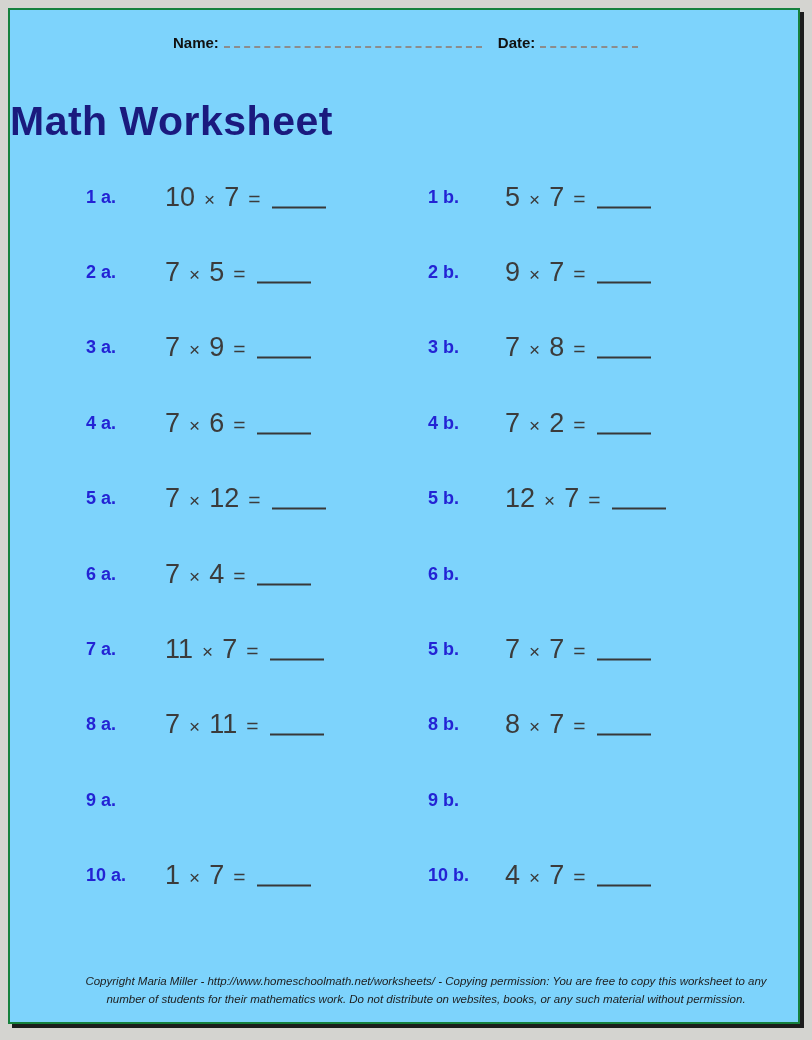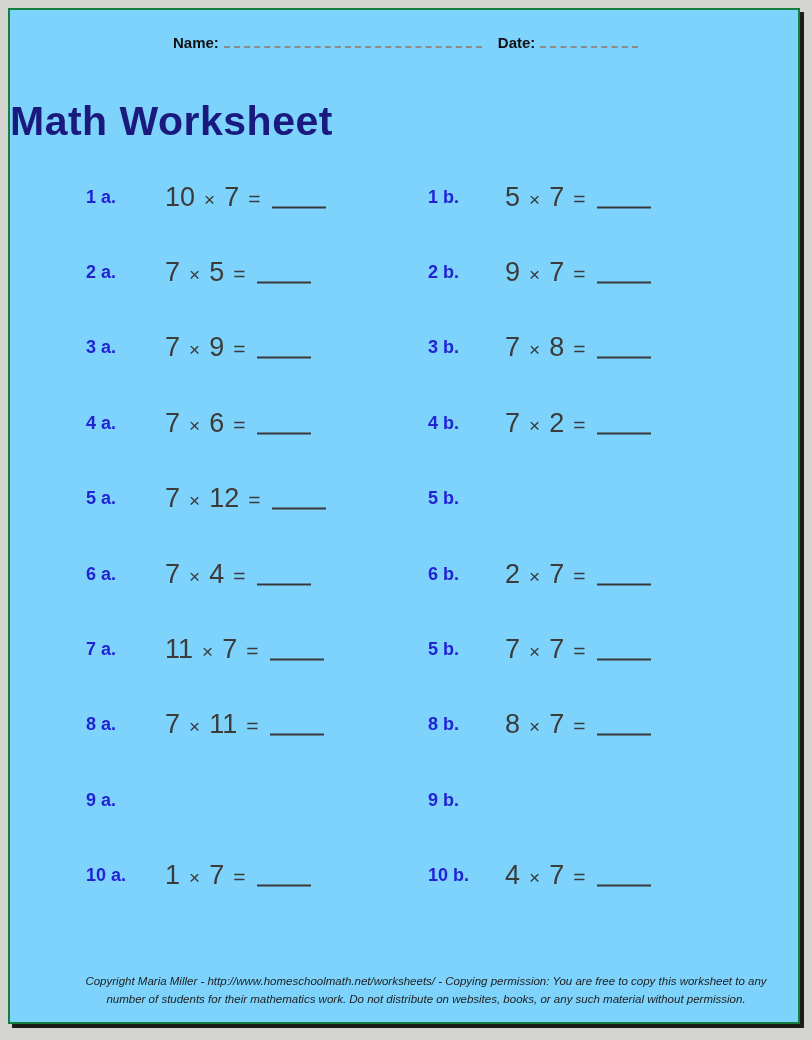--- a/index.html
+++ b/index.html
@@ -109,27 +109,27 @@
       <span class="lbl a-lbl">4 a.</span>
       <span class="expr a-expr"><span class="num">7</span><span class="times">×</span><span class="num">6</span><span class="equals">=</span><span class="blank"></span></span>
       <span class="lbl b-lbl">4 b.</span>
       <span class="expr b-expr"><span class="num">7</span><span class="times">×</span><span class="num">2</span><span class="equals">=</span><span class="blank"></span></span>
     </div>
 
     <div class="row">
       <span class="lbl a-lbl">5 a.</span>
       <span class="expr a-expr"><span class="num">7</span><span class="times">×</span><span class="num">12</span><span class="equals">=</span><span class="blank"></span></span>
       <span class="lbl b-lbl">5 b.</span>
+      <span class="expr b-expr"><span class="num">12</span><span class="times">×</span><span class="num">7</span><span class="equals">=</span><span class="blank"></span></span>
     </div>
 
     <div class="row">
       <span class="lbl a-lbl">6 a.</span>
       <span class="expr a-expr"><span class="num">7</span><span class="times">×</span><span class="num">4</span><span class="equals">=</span><span class="blank"></span></span>
       <span class="lbl b-lbl">6 b.</span>
-      <span class="expr b-expr"><span class="num">2</span><span class="times">×</span><span class="num">7</span><span class="equals">=</span><span class="blank"></span></span>
     </div>
 
     <div class="row">
       <span class="lbl a-lbl">7 a.</span>
       <span class="expr a-expr"><span class="num">11</span><span class="times">×</span><span class="num">7</span><span class="equals">=</span><span class="blank"></span></span>
       <span class="lbl b-lbl">5 b.</span>
       <span class="expr b-expr"><span class="num">7</span><span class="times">×</span><span class="num">7</span><span class="equals">=</span><span class="blank"></span></span>
     </div>
 
     <div class="row">

